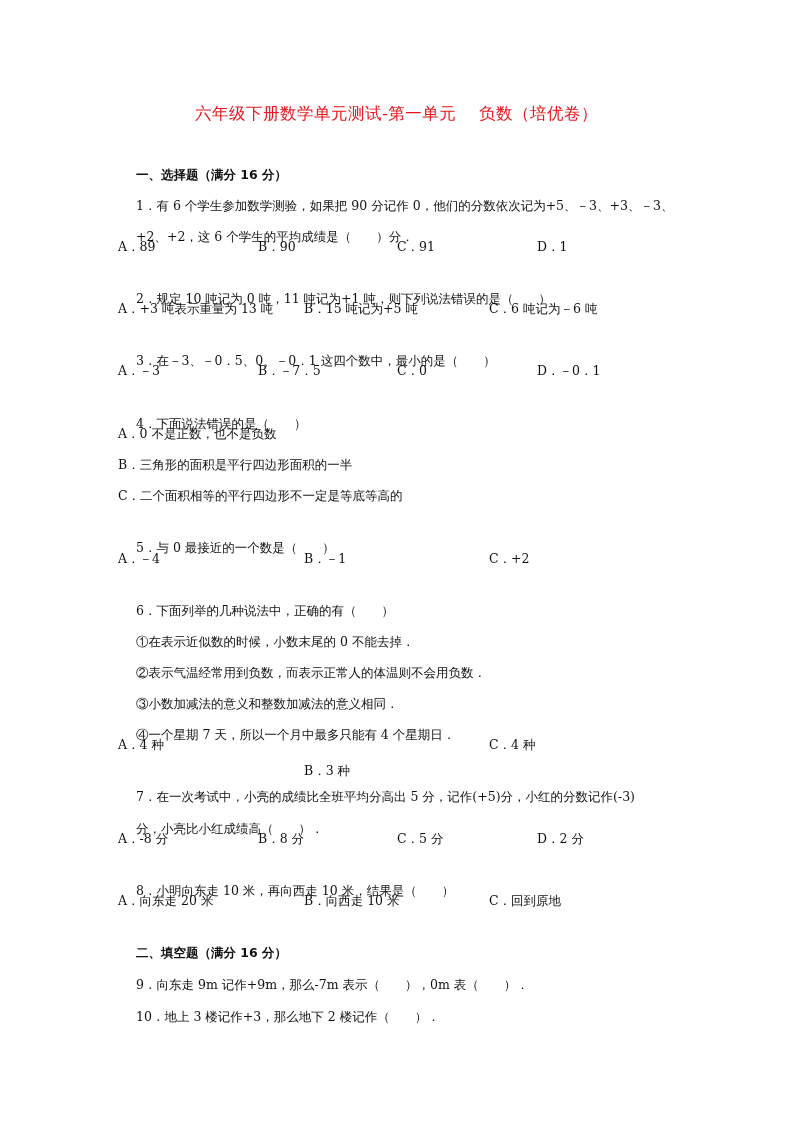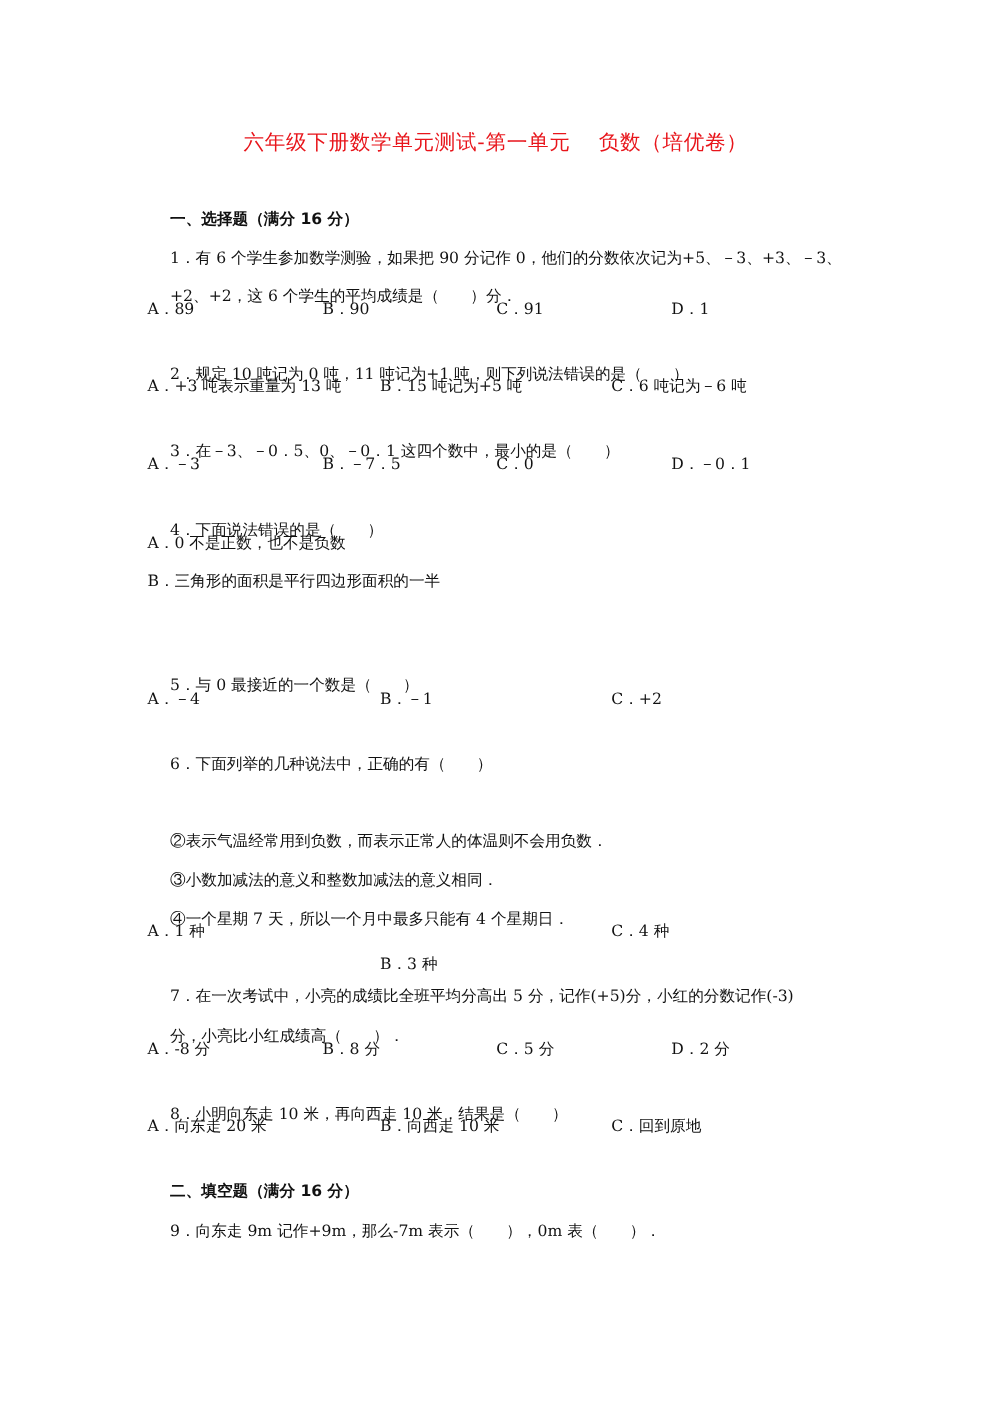--- a/index.html
+++ b/index.html
@@ -36,44 +36,47 @@
 
   <div class="line" style="top:332px">3．在－3、－0．5、0、－0．1 这四个数中，最小的是（　　）</div>
   <div class="opt" style="top:363px;left:118px">A．－3</div>
   <div class="opt" style="top:363px;left:258px">B．－7．5</div>
   <div class="opt" style="top:363px;left:397px">C．0</div>
   <div class="opt" style="top:363px;left:537px">D．－0．1</div>
 
   <div class="line" style="top:395px">4．下面说法错误的是（　　）</div>
   <div class="opt" style="top:426px;left:118px">A．0 不是正数，也不是负数</div>
   <div class="opt" style="top:457px;left:118px">B．三角形的面积是平行四边形面积的一半</div>
+  <div class="opt" style="top:488px;left:118px">C．二个面积相等的平行四边形不一定是等底等高的</div>
 
   <div class="line" style="top:519px">5．与 0 最接近的一个数是（　　）</div>
   <div class="opt" style="top:551px;left:118px">A．－4</div>
   <div class="opt" style="top:551px;left:304px">B．－1</div>
   <div class="opt" style="top:551px;left:489px">C．+2</div>
 
   <div class="line" style="top:582px">6．下面列举的几种说法中，正确的有（　　）</div>
+  <div class="line" style="top:613px">①在表示近似数的时候，小数末尾的 0 不能去掉．</div>
   <div class="line" style="top:675px">③小数加减法的意义和整数加减法的意义相同．</div>
   <div class="line" style="top:644px">②表示气温经常用到负数，而表示正常人的体温则不会用负数．</div>
   <div class="line" style="top:706px">④一个星期 7 天，所以一个月中最多只能有 4 个星期日．</div>
-  <div class="opt" style="top:737px;left:118px">A．1 种</div>
+  <div class="opt" style="top:737px;left:118px">A．4 种</div>
   <div class="opt" style="top:763px;left:304px">B．3 种</div>
   <div class="opt" style="top:737px;left:489px">C．4 种</div>
 
   <div class="line" style="top:768px">7．在一次考试中，小亮的成绩比全班平均分高出 5 分，记作(+5)分，小红的分数记作(-3)</div>
   <div class="line" style="top:800px">分，小亮比小红成绩高（　　）．</div>
   <div class="opt" style="top:831px;left:118px">A．-8 分</div>
   <div class="opt" style="top:831px;left:258px">B．8 分</div>
   <div class="opt" style="top:831px;left:397px">C．5 分</div>
   <div class="opt" style="top:831px;left:537px">D．2 分</div>
 
   <div class="line" style="top:862px">8．小明向东走 10 米，再向西走 10 米，结果是（　　）</div>
   <div class="opt" style="top:893px;left:118px">A．向东走 20 米</div>
   <div class="opt" style="top:893px;left:304px">B．向西走 10 米</div>
   <div class="opt" style="top:893px;left:489px">C．回到原地</div>
 
   <div class="line section" style="top:924px">二、填空题（满分 16 分）</div>
 
   <div class="line" style="top:956px">9．向东走 9m 记作+9m，那么-7m 表示（　　），0m 表（　　）．</div>
 
+  <div class="line" style="top:988px">10．地上 3 楼记作+3，那么地下 2 楼记作（　　）．</div>
 
 </div>
 
 </body></html>

